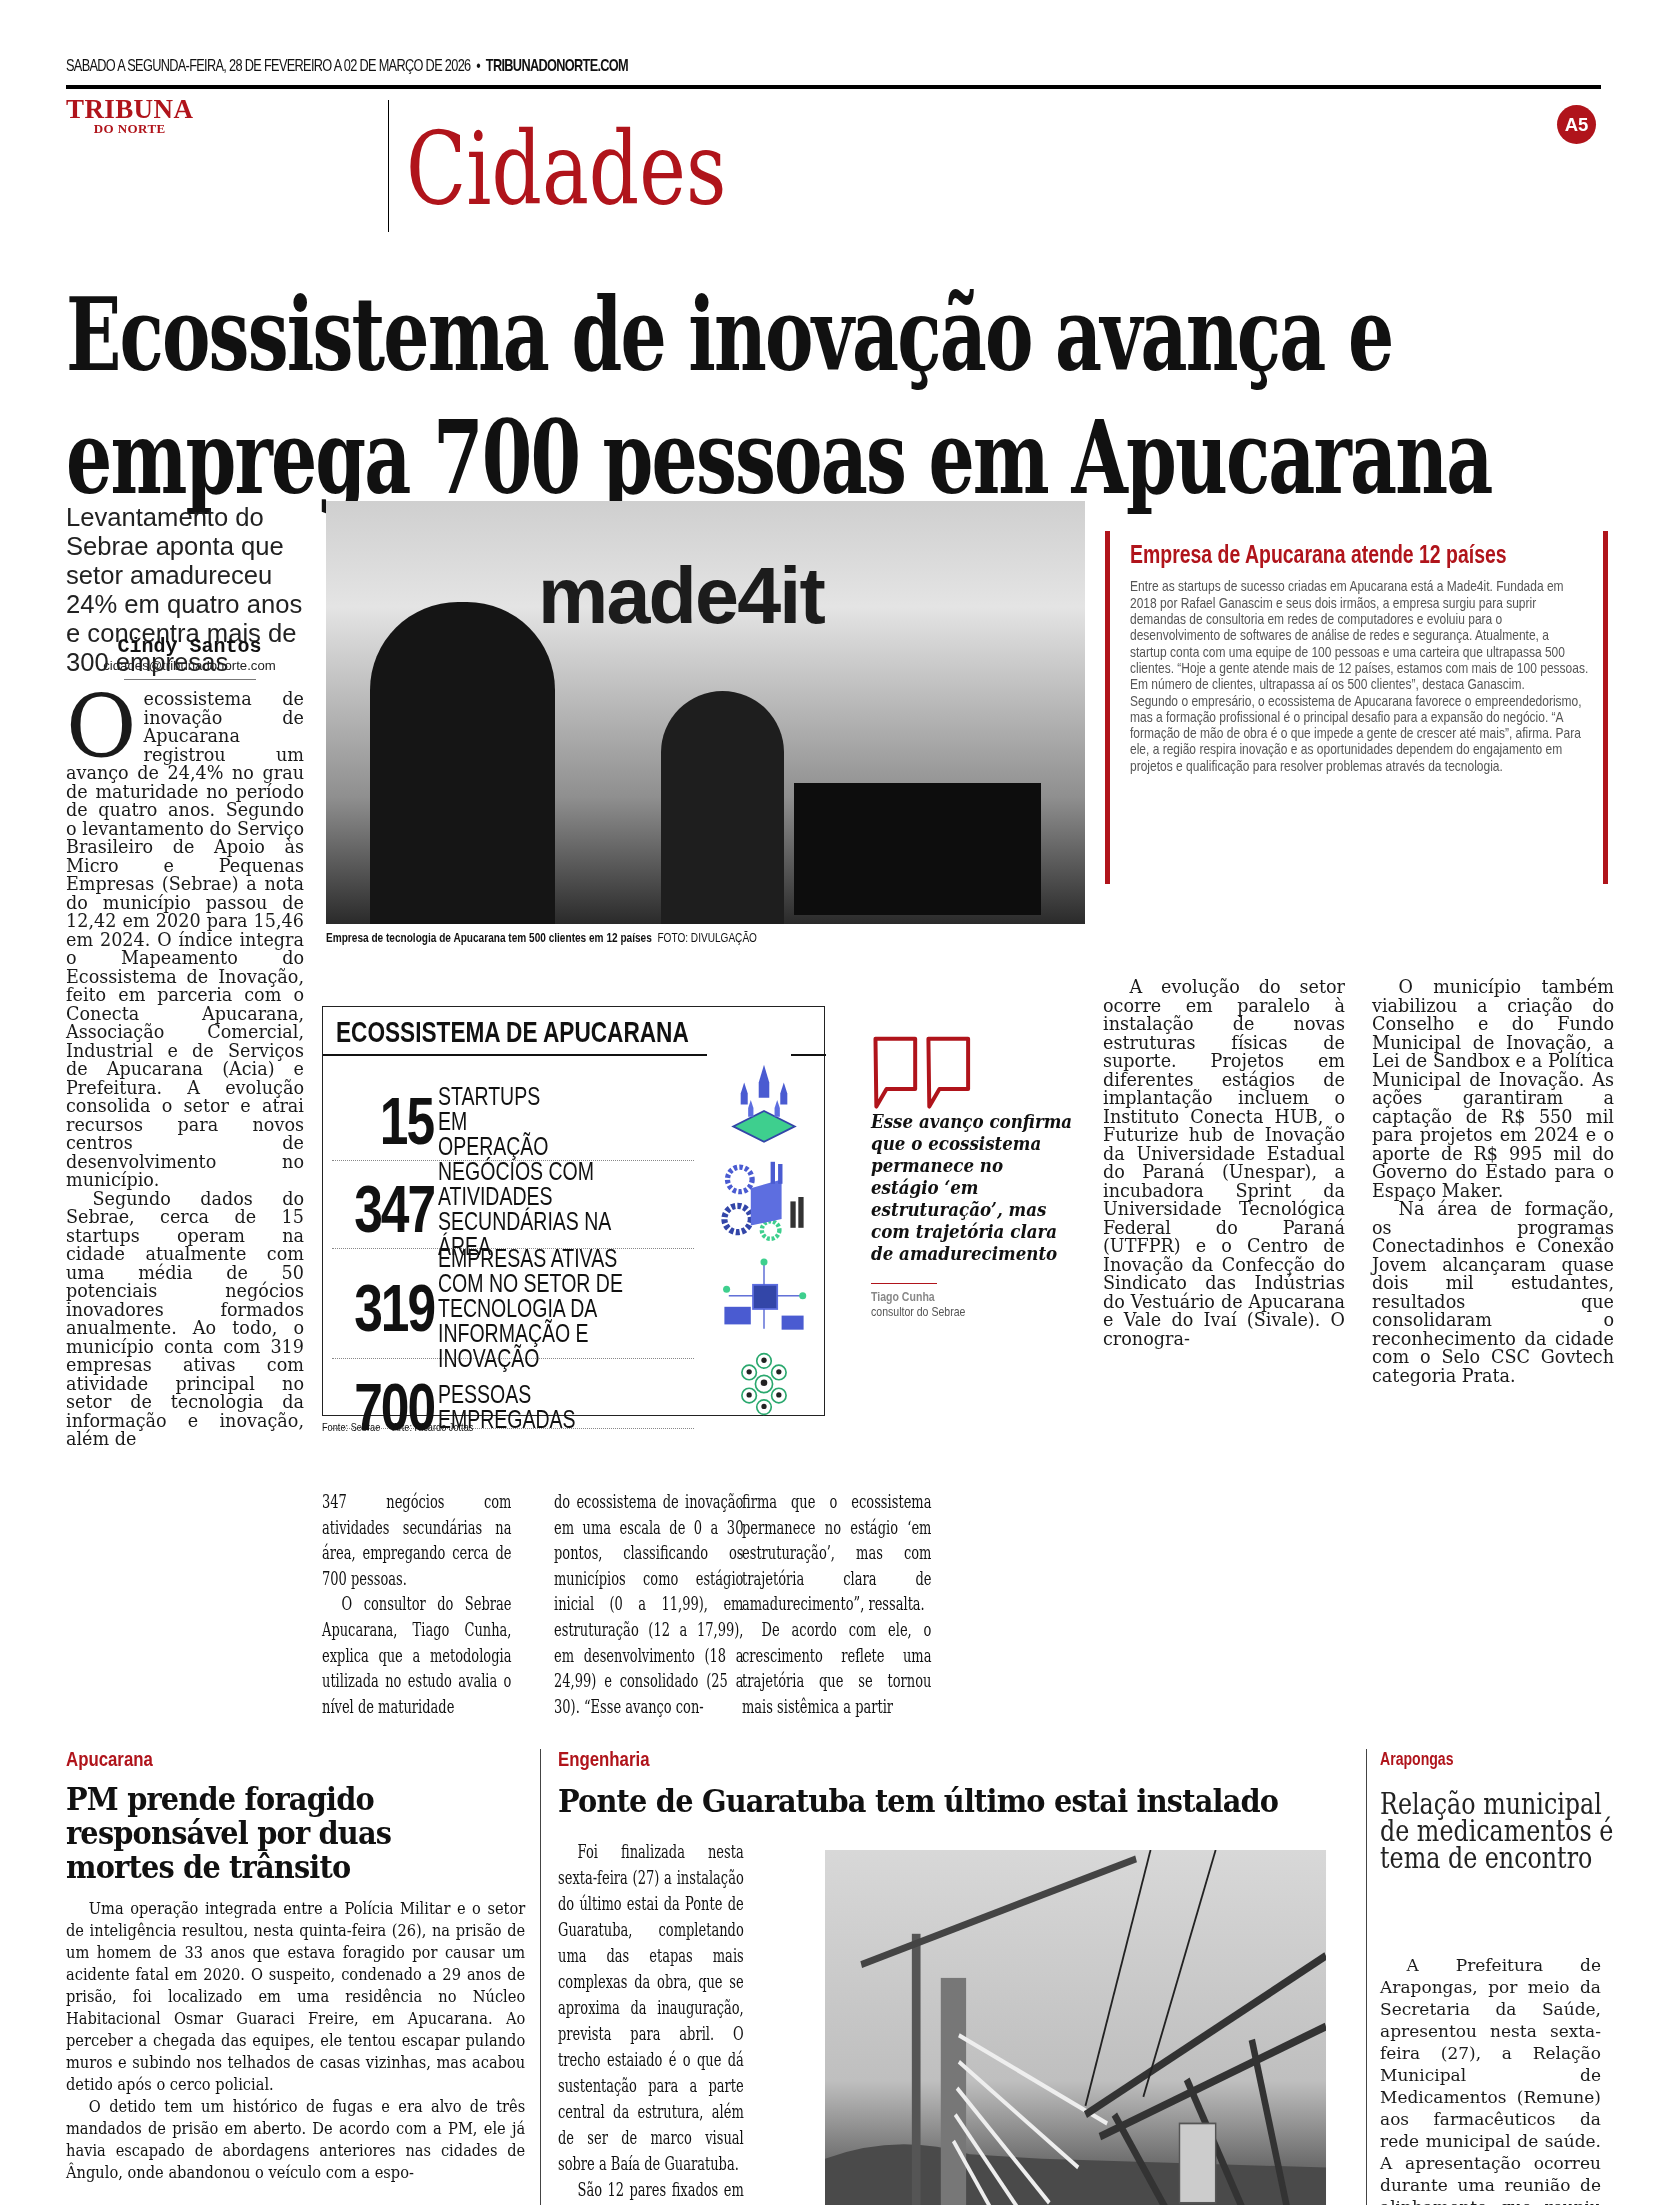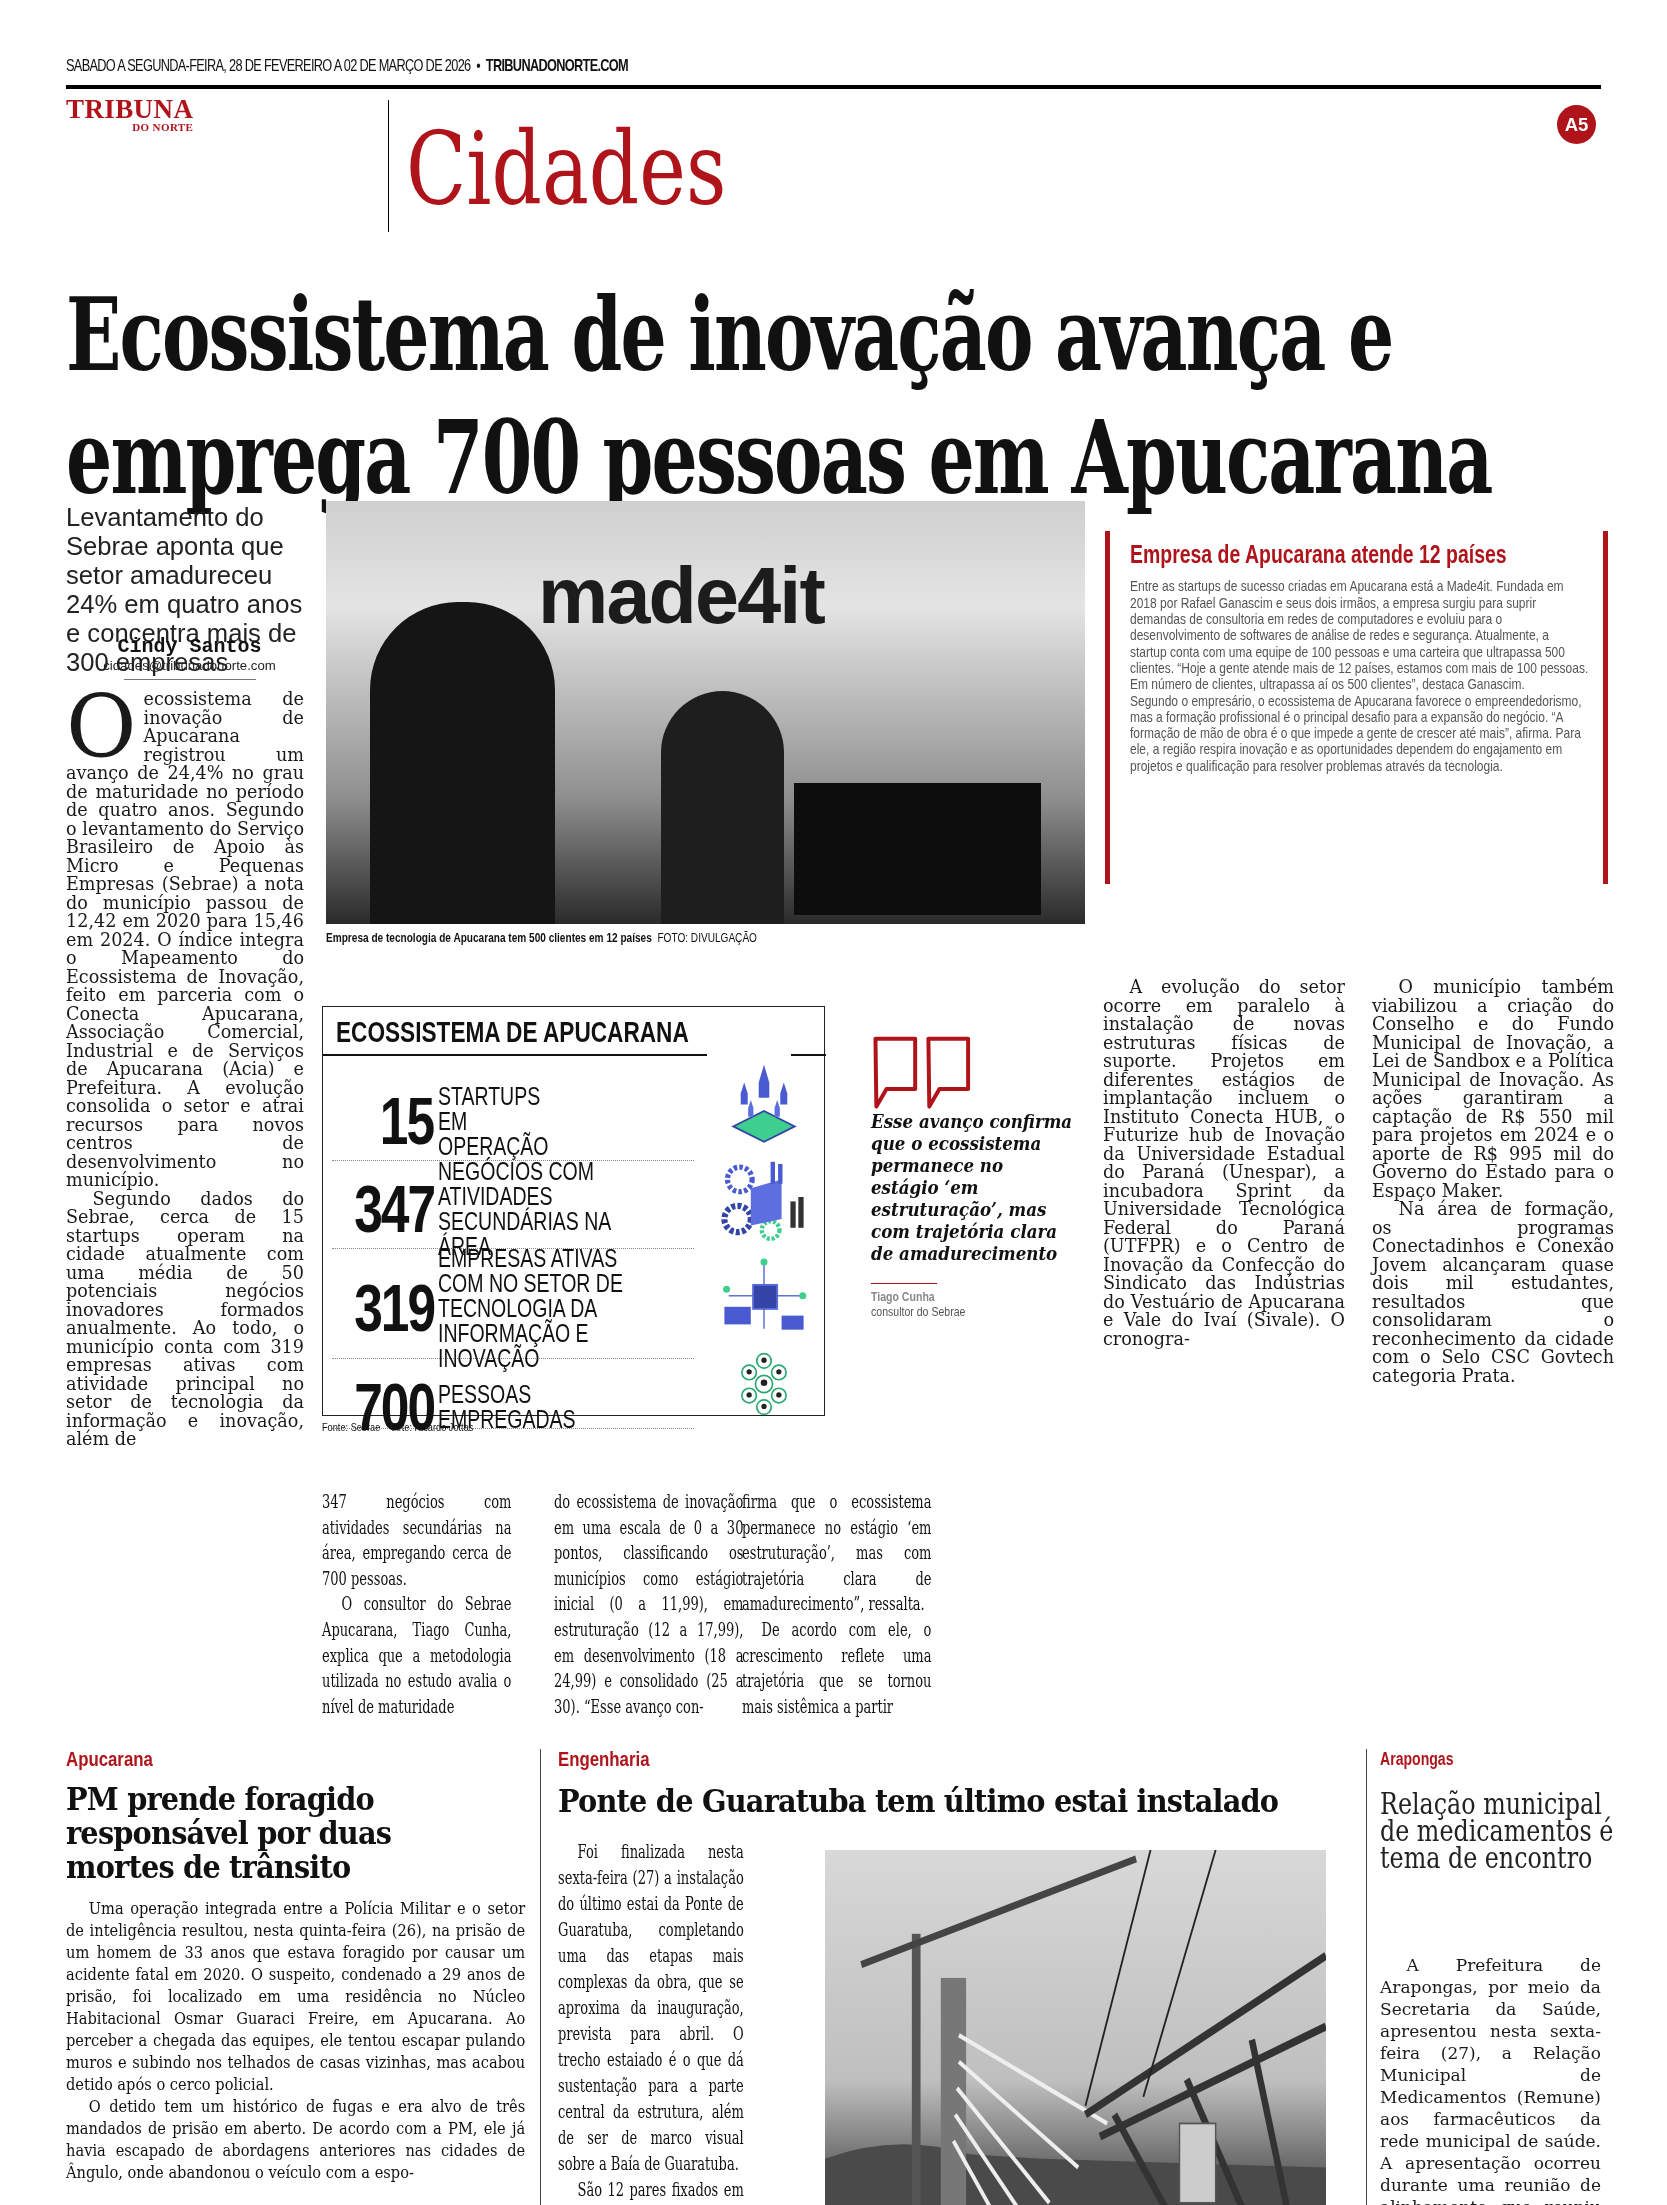--- a/index.html
+++ b/index.html
@@ -2,21 +2,21 @@
 <html style="font-size:7px"><head>
 <meta charset="utf-8">
 <style>
 *{box-sizing:border-box;margin:0;padding:0}
 body{width:1667px;height:2840px;background:#fff;color:#111;font-family:"DejaVu Serif",serif;position:relative;overflow:hidden}
 .abs{position:absolute}
 .topline{left:66px;top:56px;font-family:"Liberation Sans",sans-serif;font-size:17px;letter-spacing:-0.9px;transform:scaleX(.75);transform-origin:left top;white-space:nowrap}
 .topline b{font-weight:700}
 .rule-top{left:66px;top:85px;width:1535px;height:4px;background:#000}
 .logo{left:66px;top:96px;font-family:Liberation Serif, serif;font-weight:900;color:#b0141b;font-size:27px;letter-spacing:0.4px;line-height:1}
-.logo small{display:block;text-align:right;font-size:11px;margin-top:-0.9px}
+.logo small{display:block;text-align:center;font-size:13px;margin-top:-0.9px}
 .vsep{left:388px;top:100px;width:1.3px;height:132px;background:#000}
 .section{left:406px;top:119px;font-family:"DejaVu Serif",serif;font-size:101px;color:#b0141b;line-height:1;transform:scaleX(.78);transform-origin:left top}
 .pagebadge{left:1557px;top:105px;width:39px;height:39px;border-radius:50%;background:#b0141b;color:#fff;font-family:"Liberation Sans",sans-serif;font-weight:700;font-size:18.5px;display:flex;align-items:center;justify-content:center}
 .headline{left:66px;top:273px;font-family:"DejaVu Serif",serif;font-weight:900;font-size:101px;line-height:123px;letter-spacing:-2.6px;transform:scaleX(.72);transform-origin:left top;width:2161px}
 .deck{left:66px;top:503px;width:247px;font-family:"Liberation Sans",sans-serif;font-size:25.6px;line-height:29px;color:#222}
 .byline{left:66px;top:635px;width:247px;text-align:center}
 .byline .name{font-family:Liberation Mono, monospace;font-weight:700;font-size:20px}
 .byline .mail{font-family:"Liberation Sans",sans-serif;font-size:13.2px;color:#222}
 .byline hr{width:132px;margin:6.2px auto 0;border:none;border-top:1.8px solid #777}
 .body{font-family:"DejaVu Serif",serif;font-size:17.6px;line-height:18.5px;text-align:justify;hyphens:auto;color:#1a1a1a}

